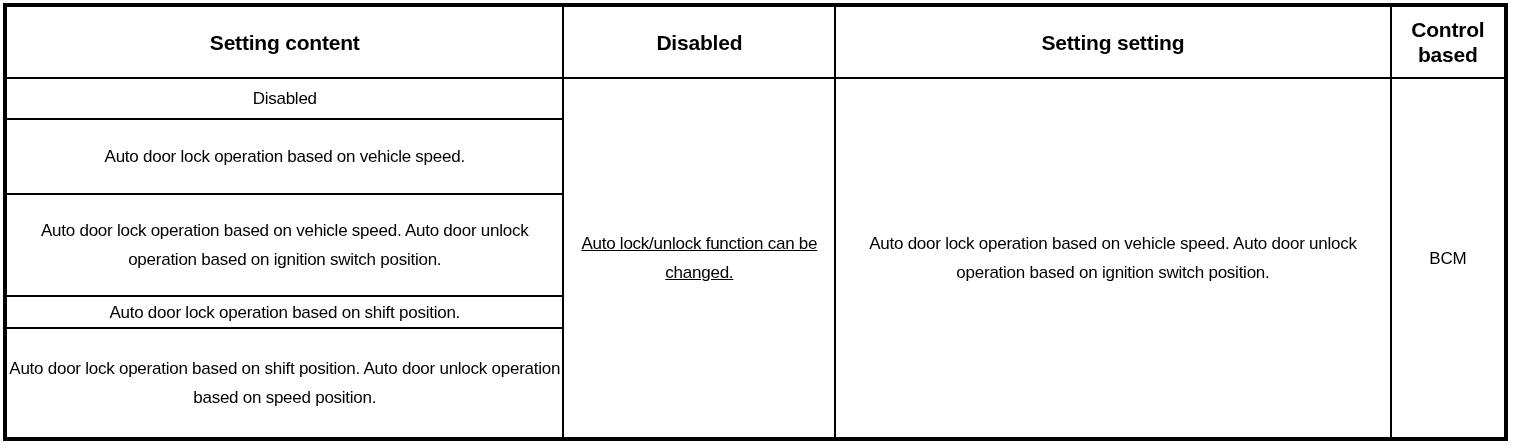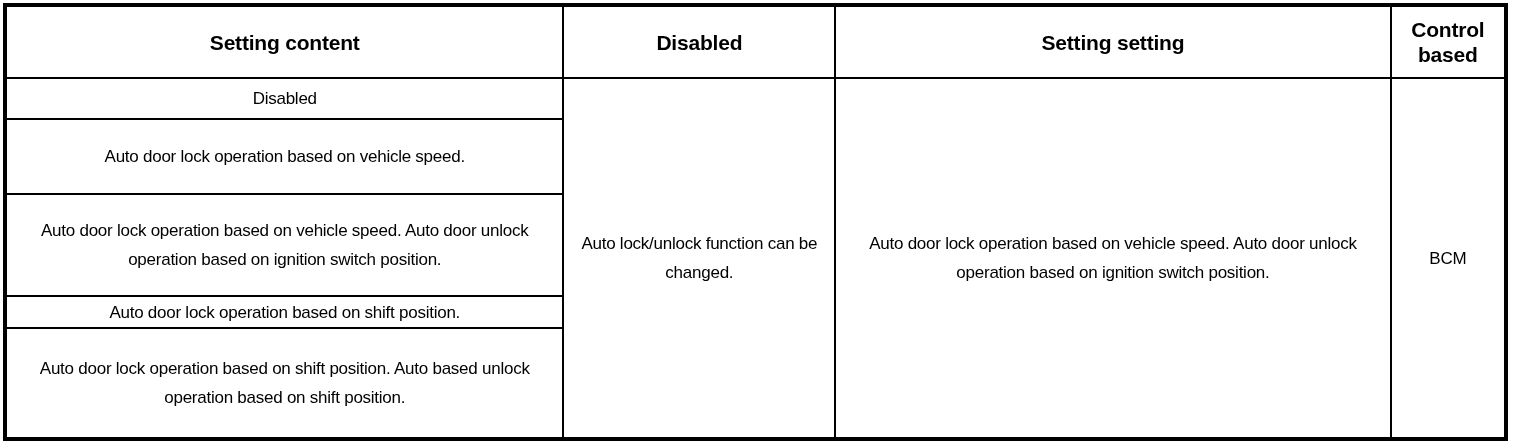--- a/index.html
+++ b/index.html
@@ -65,21 +65,21 @@
   
   .body-cell {
     font-size: 17px;
     line-height: 29px;
     letter-spacing: -0.25px;
     text-align: center;
     padding: 5px 8px 5px 8px;
   }
 
   .cell-setting { padding-left: 8px; padding-right: 6px; }
-  .cell-function { padding-left: 9px; padding-right: 8px; }
+  .cell-function { padding-left: 9px; padding-right: 8px; text-decoration: underline; }
   .cell-initial { padding-left: 10px; padding-right: 8px; }
   .cell-unit    { padding-left: 9px; padding-right: 6px; }
 
   
   .row-1 { height: 41px; }
   .row-2 { height: 75px; }
   .row-3 { height: 102px; }
   .row-4 { height: 32px; }
   .row-5 { height: 111px; }
 </style>
@@ -120,19 +120,19 @@
 
       <tr class="row-3">
         <td class="body-cell cell-setting">Auto door lock operation based on vehicle speed. Auto door unlock operation based on ignition switch position.</td>
       </tr>
 
       <tr class="row-4">
         <td class="body-cell cell-setting">Auto door lock operation based on shift position.</td>
       </tr>
 
       <tr class="row-5">
-        <td class="body-cell cell-setting">Auto door lock operation based on shift position. Auto based unlock operation based on shift position.</td>
+        <td class="body-cell cell-setting">Auto door lock operation based on shift position. Auto door unlock operation based on speed position.</td>
       </tr>
 
     </tbody>
   </table>
 
 </div>
 
 </body></html>

